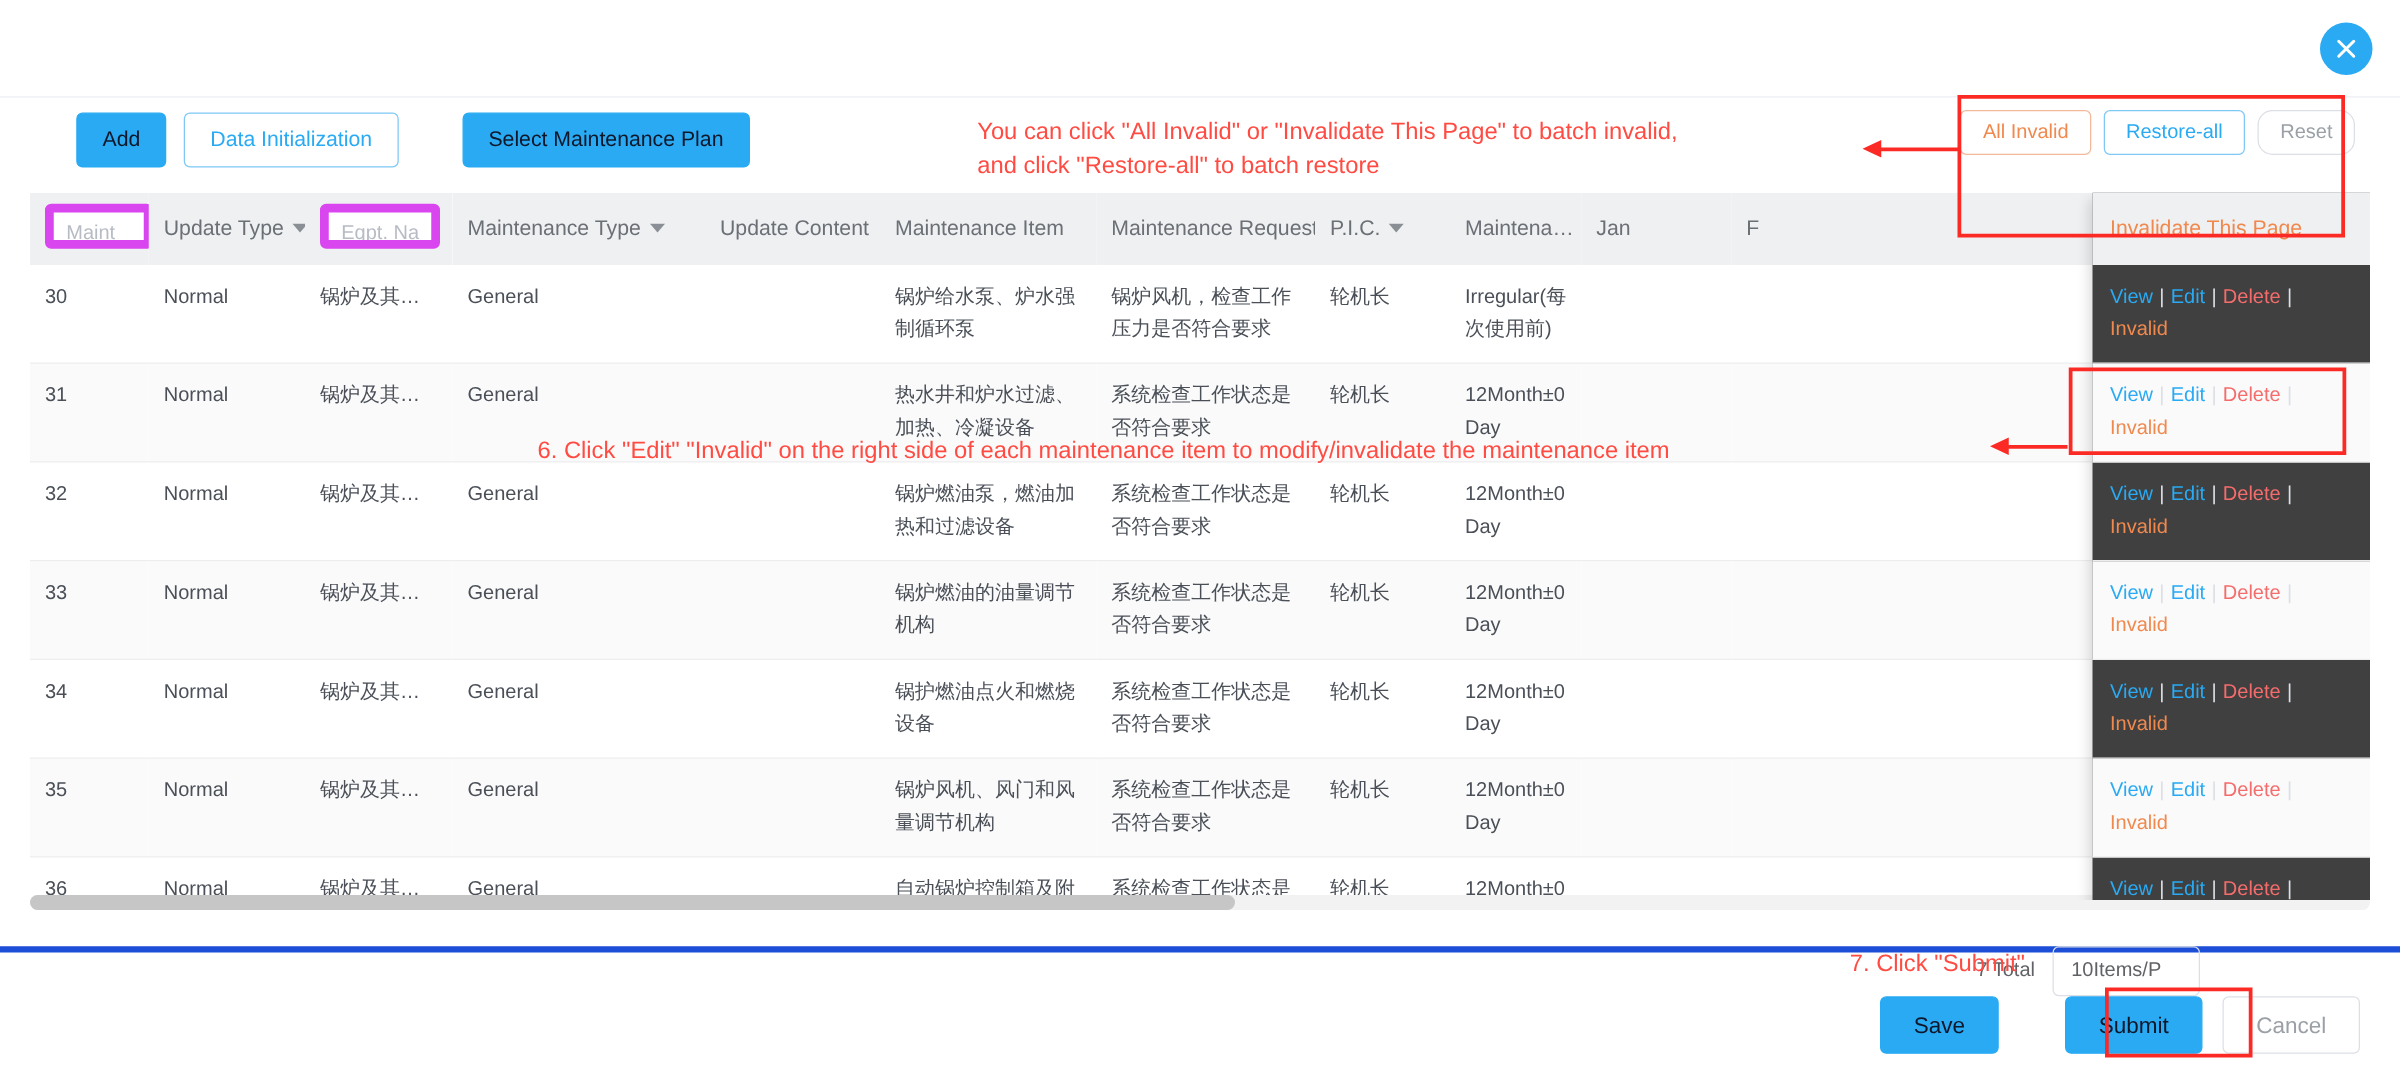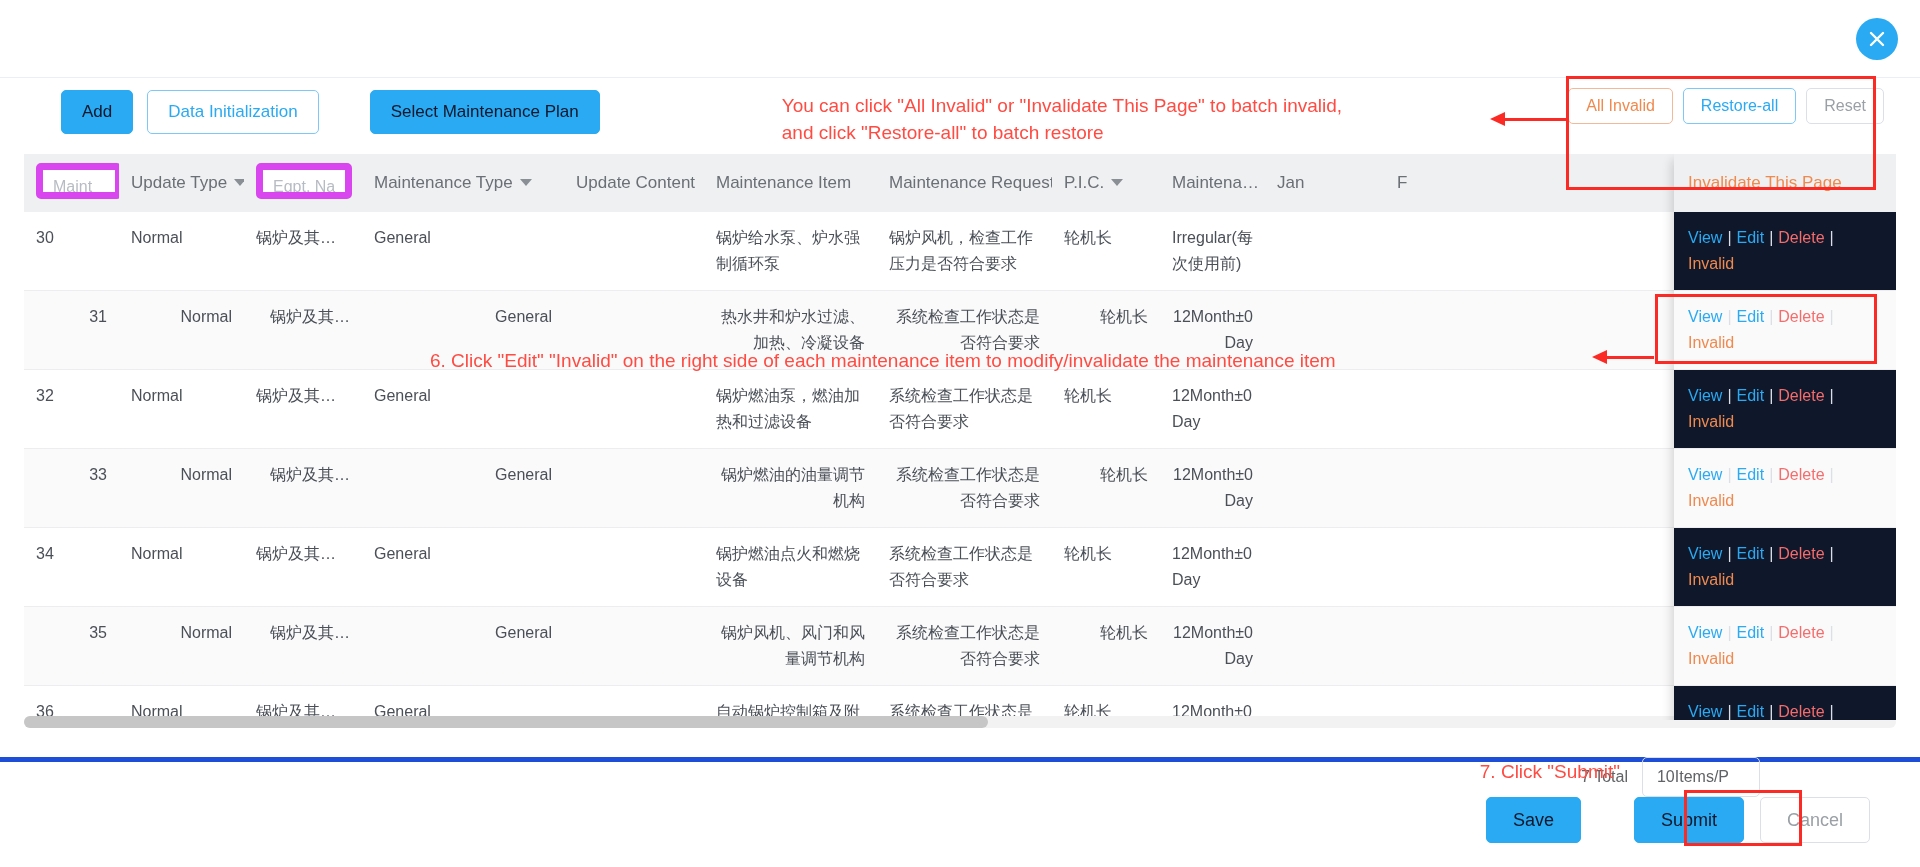--- a/index.html
+++ b/index.html
@@ -88,21 +88,21 @@
     margin-top: 2px;
   }
   .annotation .l2 { display:block; }
 
   .right-actions {
     position: absolute;
     right: 36px; top: 10px;
     display: flex;
     align-items: flex-end;
   }
-  .right-actions .btn-sm:last-child { margin-right: 0; }
+  .right-actions .btn-sm:last-child { margin-right: 0; border-radius: 12px; }
 
   
   .redbox-top {
     position: absolute;
     left: 1566px; top: 76px;
     width: 310px; height: 114px;
     border: 3px solid #fc2a25;
     pointer-events: none;
     z-index: 40;
   }
@@ -196,31 +196,31 @@
   table.grid tbody td {
     border-bottom: 1px solid #ededef;
     padding: 13px 12px;
     color: #4b5058;
     font-size: 16px;
     line-height: 26px;
     vertical-align: top;
     background: #fff;
     overflow-wrap: break-word;
   }
-  table.grid tbody tr.alt td { background: #fafafa; text-align: right; }
+  table.grid tbody tr.alt td { background: #fafafa; }
   td.idx { color:#29aaf3; }
   td.cjk { color:#8b9099; }
   td.pic { color:#8b9099; }
 
   
   .actions-col {
     position: absolute;
     top: 0; right: 0;
     width: 222px;
-    background: #0f172a;
+    background: #404040;
     z-index: 20;
     box-shadow: -8px 0 10px -6px rgba(0,0,0,.16);
   }
   .actions-head {
     height: 58px;
     background: #eff0f1;
     color: #f0894e;
     font-size: 17px;
     display:flex; align-items:center;
     padding-left: 14px;
@@ -289,21 +289,21 @@
     color:#606266;
     position:relative;
     white-space:nowrap;
   }
   .footer-btns {
     position:absolute;
     right: 32px; bottom: 24px;
     display:flex; align-items:center;
   }
   .footer-btns .btn { margin-right:16px; height:46px; line-height:44px; font-size:18px; padding:0 26px; }
-  .footer-btns .btn:last-child { margin-right:18px; }
+  .footer-btns .btn:last-child { margin-right:0; }
   .btn-cancel { background:#fff; color:#9aa0a6; border-color:#dcdfe6; }
 
   .ann-footer {
     position:absolute;
     right: 300px; bottom: 84px;
     color:#ff4b42;
     font-size:19px;
     white-space:nowrap;
   }
   .ann-row {

